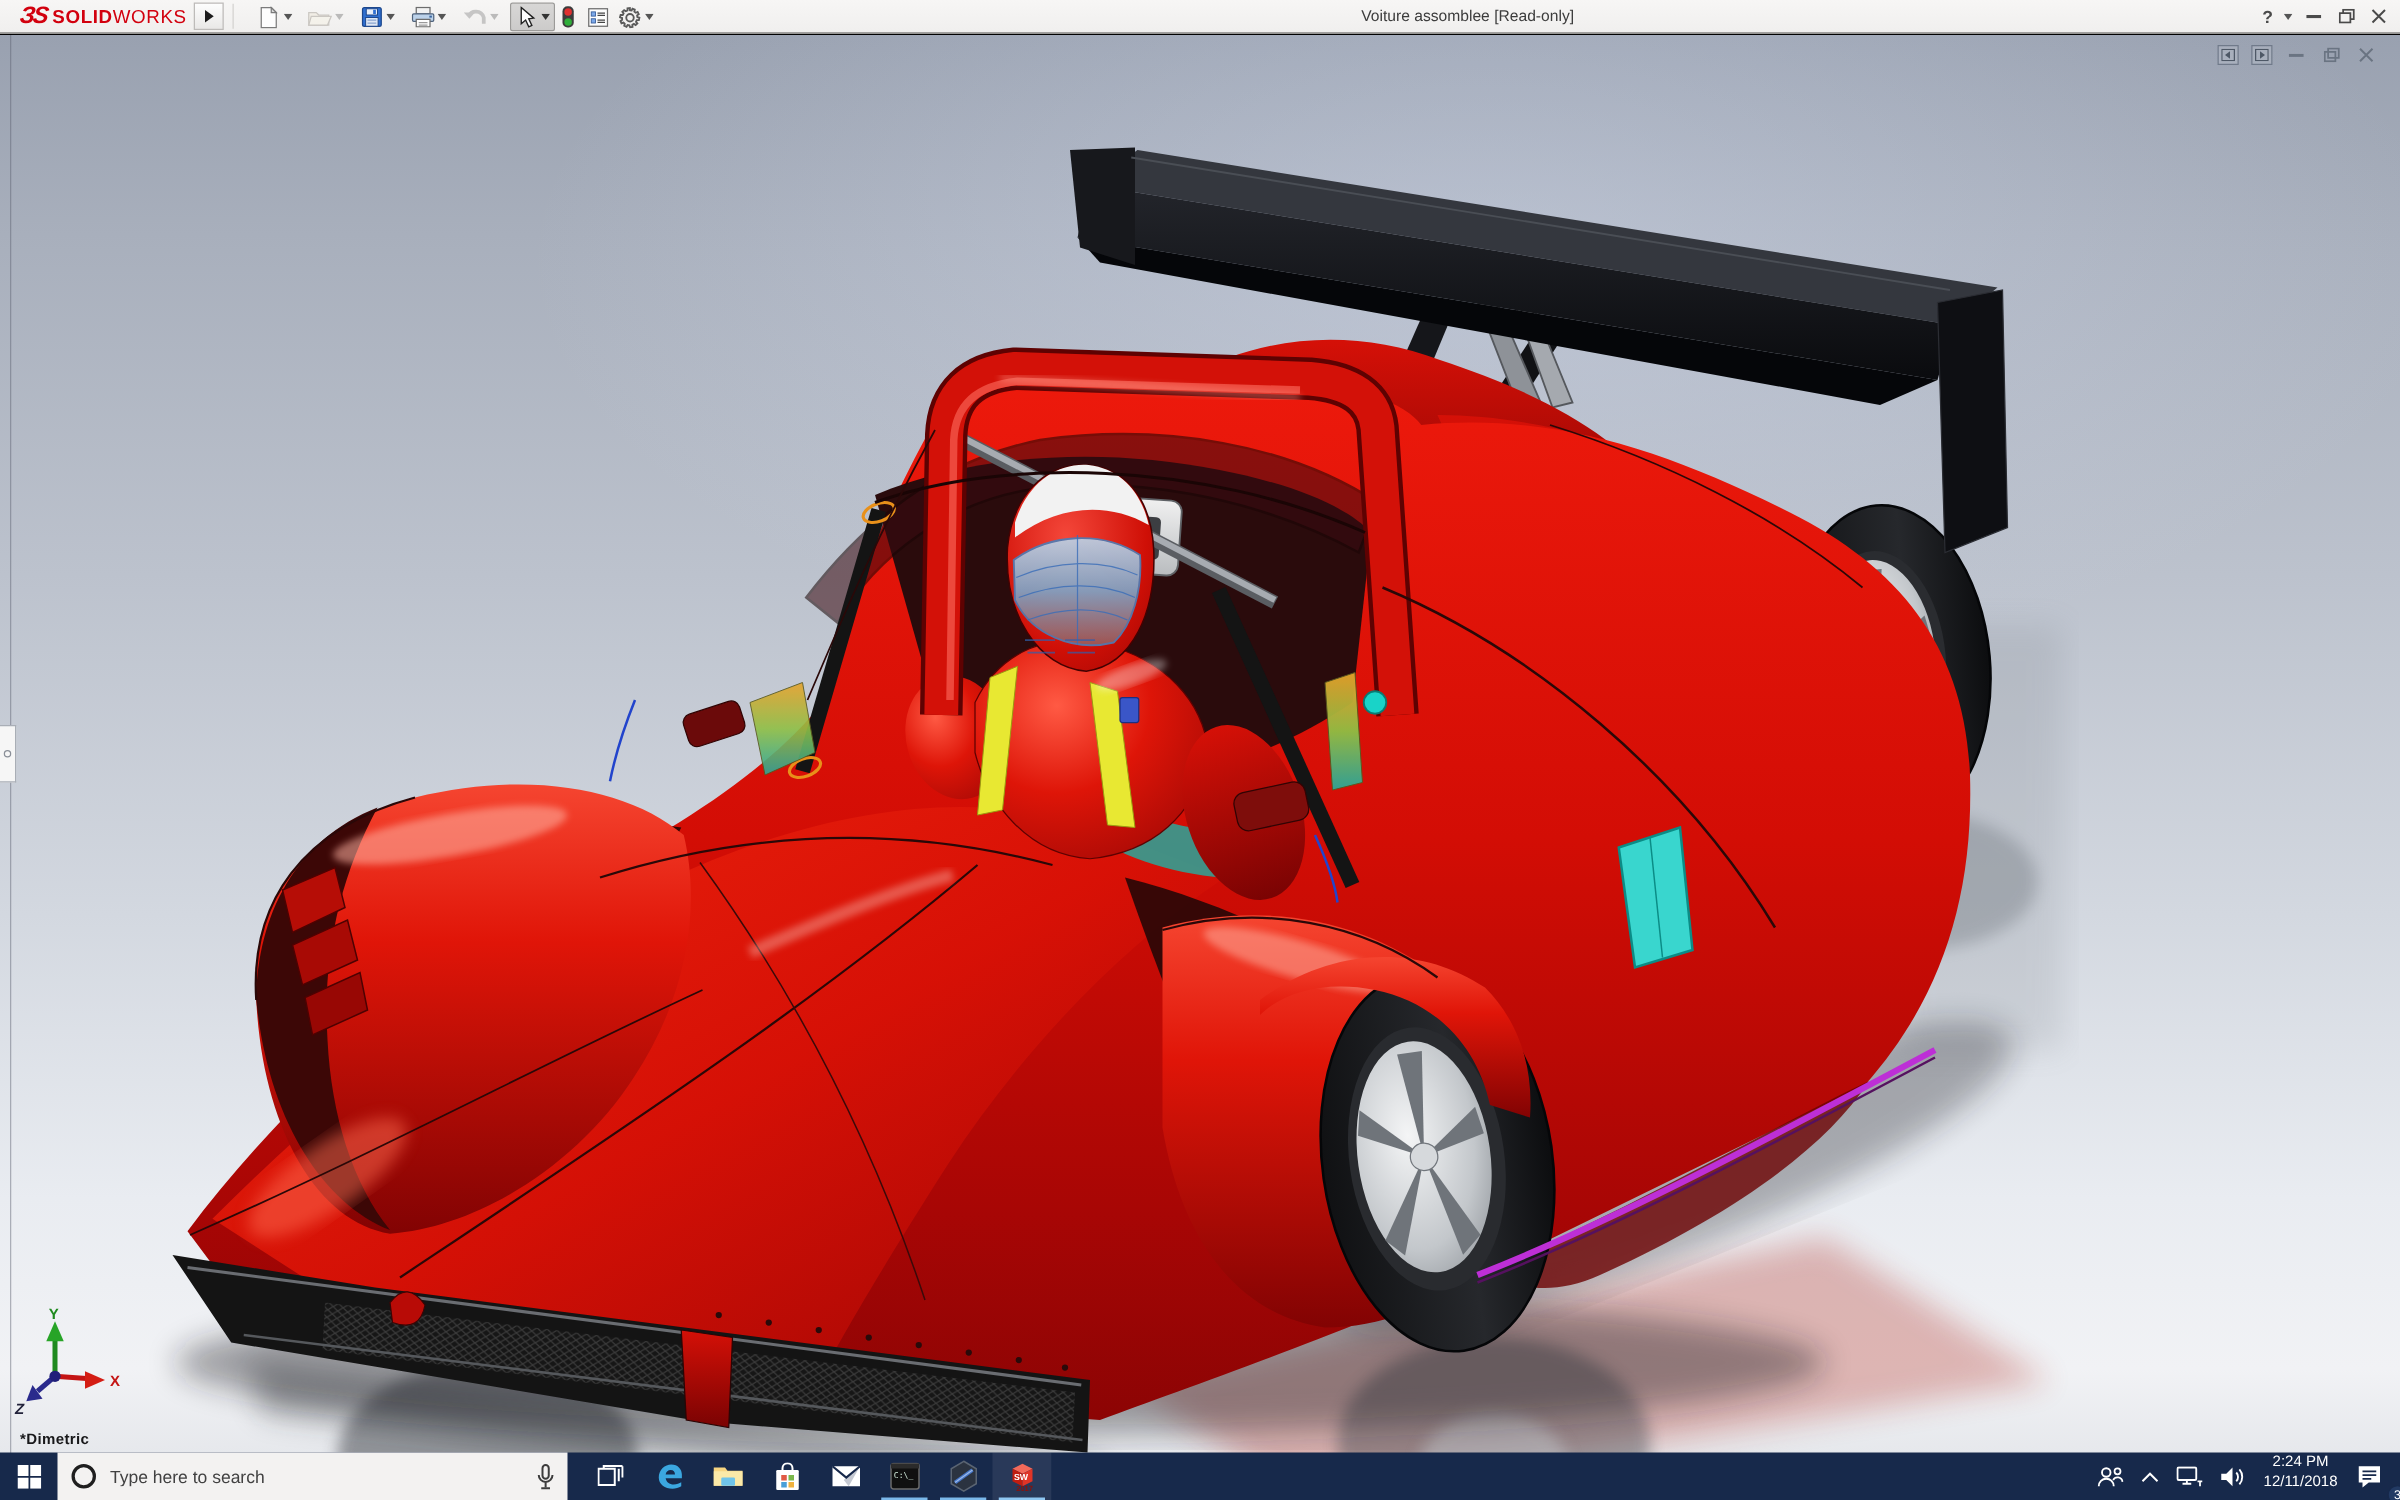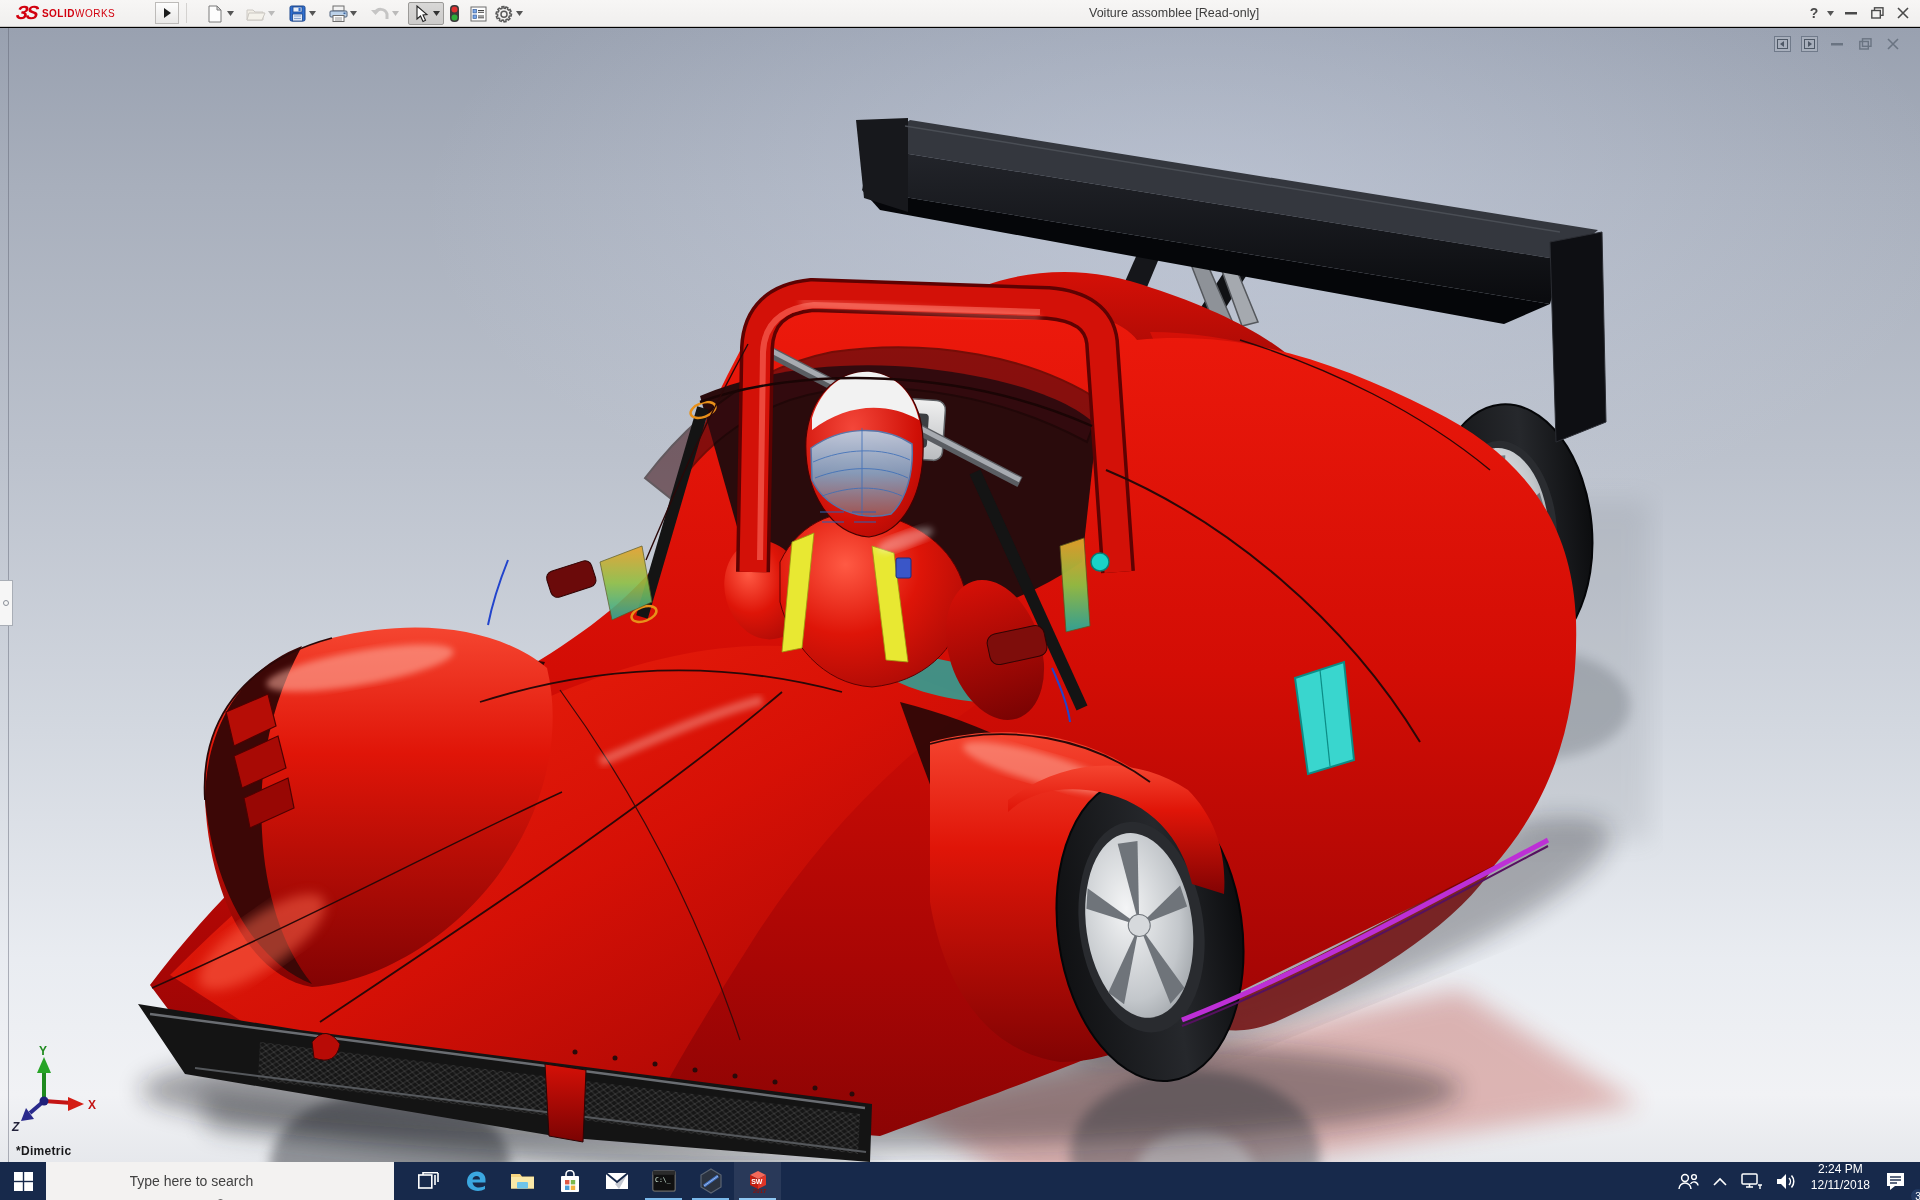--- a/index.html
+++ b/index.html
@@ -3,21 +3,21 @@
 <meta charset="utf-8">
 <style>
   * { margin:0; padding:0; box-sizing:border-box; }
   html,body { width:1920px; height:1200px; overflow:hidden; font-family:"Liberation Sans", sans-serif; background:#000; }
   .screen { position:absolute; inset:0; width:1920px; height:1200px; }
 
   
   .titlebar { position:absolute; top:0; left:0; width:1920px; height:27px; background:linear-gradient(180deg,#f7f6f5,#f0efee); border-bottom:1px solid #c9c7c5; z-index:50; }
   .sw-logo { position:absolute; left:16px; top:2px; height:22px; display:flex; align-items:center; cursor:pointer; }
   .sw-mark { font-style:italic; font-weight:bold; font-size:19px; color:#d2000e; letter-spacing:-2px; margin-right:5px; transform:skewX(-8deg); }
-  .sw-word { font-size:10px; color:#d2000e; letter-spacing:.5px; }
+  .sw-word { font-size:15px; color:#d2000e; letter-spacing:.5px; }
   .sw-word b { font-weight:bold; }
   .flyout-btn { position:absolute; left:155px; top:2px; width:24px; height:22px; border:1px solid #bdbbb9; background:linear-gradient(180deg,#fdfdfd,#e9e8e7); display:flex; align-items:center; justify-content:center; }
   .flyout-btn svg { display:block; }
   .tb-sep { position:absolute; left:186px; top:3px; width:1px; height:20px; background:#d4d2d0; }
   .qbtn { position:absolute; top:2px; height:23px; display:flex; align-items:center; }
   .qicon { width:20px; height:20px; display:flex; align-items:center; justify-content:center; }
   .qcaret { width:10px; height:20px; display:flex; align-items:center; justify-content:center; }
   .pressed { background:linear-gradient(180deg,#d8d7d6,#cccbca); border:1px solid #9b9a98; border-radius:2px; }
   .disabled { opacity:.45; }
   .win-title { position:absolute; left:1089px; top:6px; font-size:12.5px; color:#3c3c3c; white-space:nowrap; }
@@ -36,21 +36,21 @@
   .child-controls { position:absolute; top:8px; right:18px; display:flex; align-items:center; gap:10px; }
   .cc-btn { width:17px; height:16px; border:1px solid #707a8a; display:flex; align-items:center; justify-content:center; color:#4e5866; background:rgba(255,255,255,.12); cursor:pointer; }
   .cc-glyph { color:#6a7482; display:flex; align-items:center; justify-content:center; width:18px; height:16px; cursor:pointer; }
   .view-label { position:absolute; left:16px; bottom:5px; font-size:12px; font-weight:bold; color:#18181a; letter-spacing:.3px; }
   .triad { position:absolute; left:6px; bottom:28px; }
   .model-svg { position:absolute; inset:0; }
 
   
   .taskbar { position:absolute; bottom:0; left:0; width:1920px; height:38px; background:#17294b; z-index:60; display:flex; align-items:stretch; }
   .tb-start { width:46px; display:flex; align-items:center; justify-content:center; cursor:pointer; }
-  .searchbox { width:348px; background:#f3f2f1; display:flex; align-items:center; padding:0 10px; gap:10px; cursor:text;flex-direction:column; }
+  .searchbox { width:408px; background:#f3f2f1; display:flex; align-items:center; padding:0 10px; gap:10px; cursor:text; }
   .searchbox input { border:none; outline:none; background:transparent; font-size:14px; color:#3b3b3b; flex:1; font-family:"Liberation Sans",sans-serif; }
   .searchbox input::placeholder { color:#414141; }
   .tb-icons { display:flex; align-items:stretch;margin-left:11px; }
   .tb-app { width:47px; display:flex; align-items:center; justify-content:center; position:relative; cursor:pointer; }
   .tb-app.running::after { content:""; position:absolute; bottom:0; left:5px; right:5px; height:2.5px; background:#7ab8ea; }
   .tb-app.active { background:rgba(255,255,255,.08); }
   .tb-app.active::after { background:#8fc7f2; }
   .tray { margin-left:auto; display:flex; align-items:flex-start; gap:0; }
   .tray-item { height:38px; display:flex; align-items:center; justify-content:center; padding:0 7px; cursor:pointer; }
   .clock { color:#fff; font-size:12px; text-align:center; line-height:1.3; padding:0 8px; cursor:default; }

